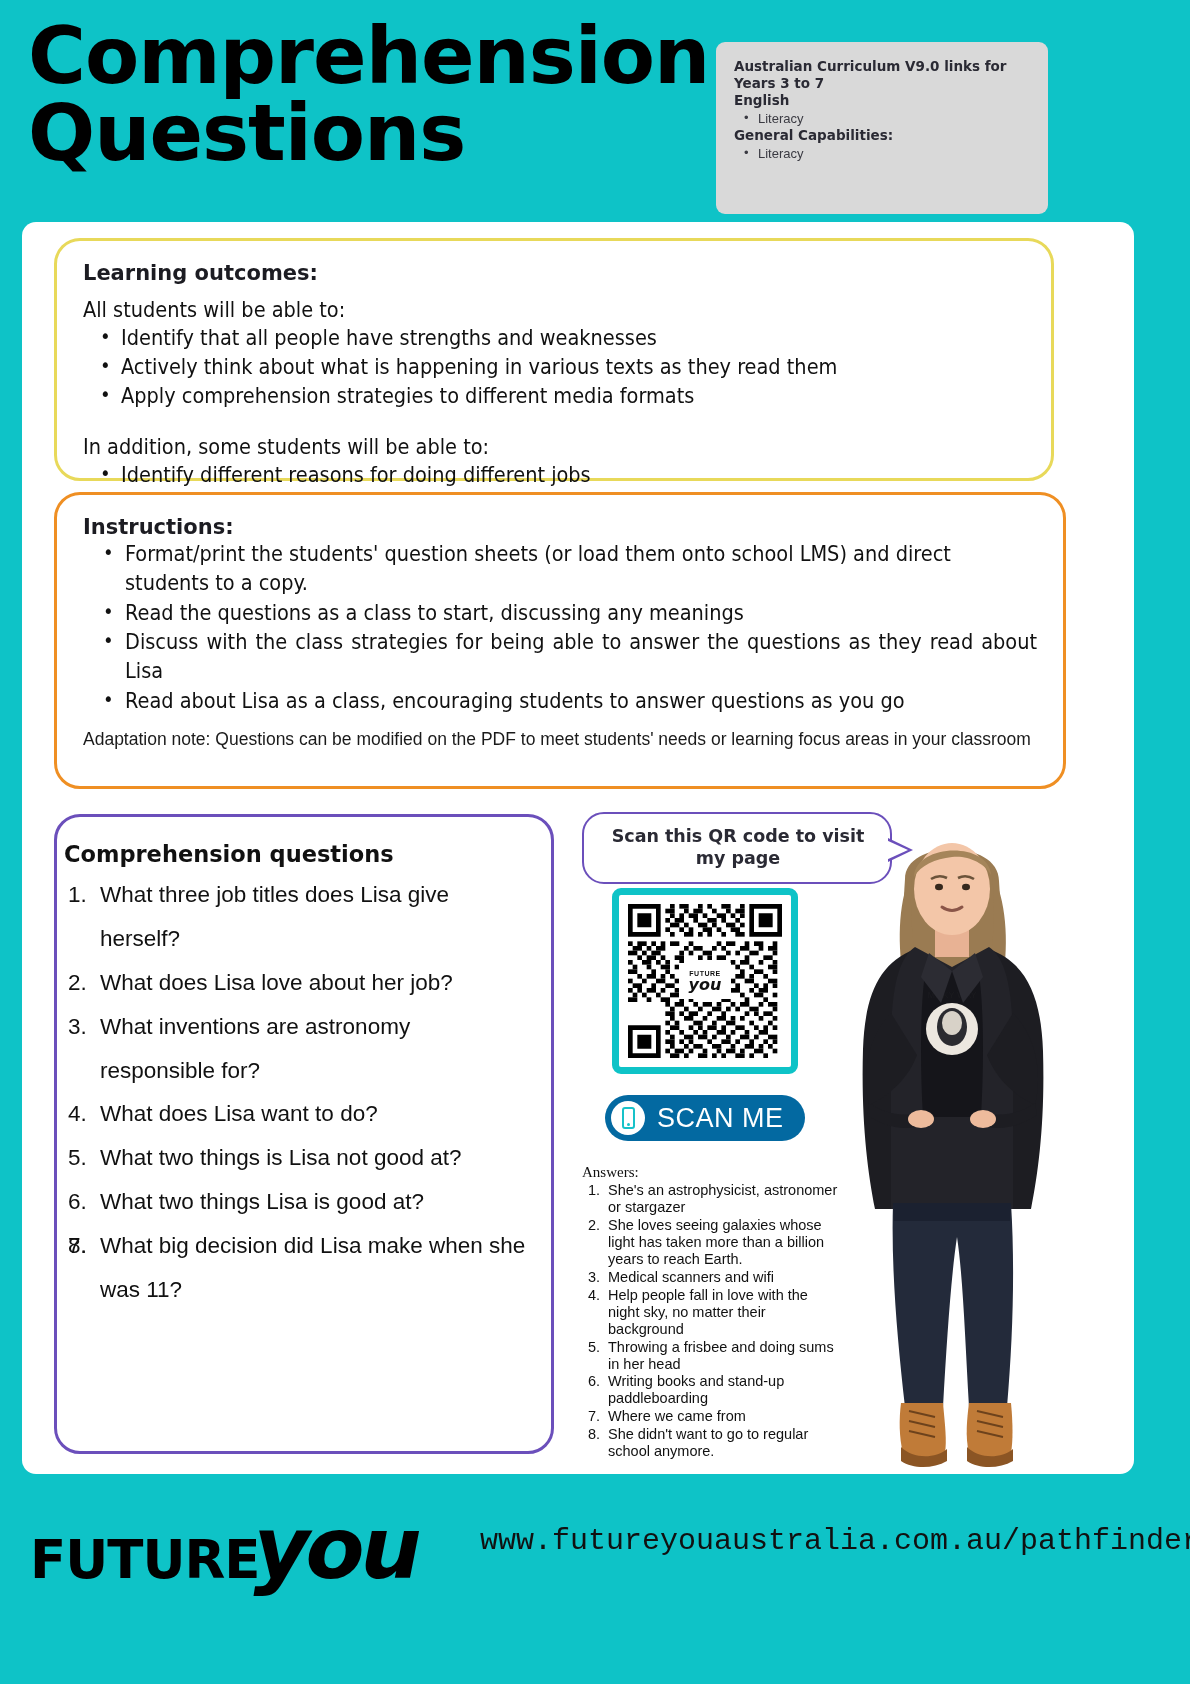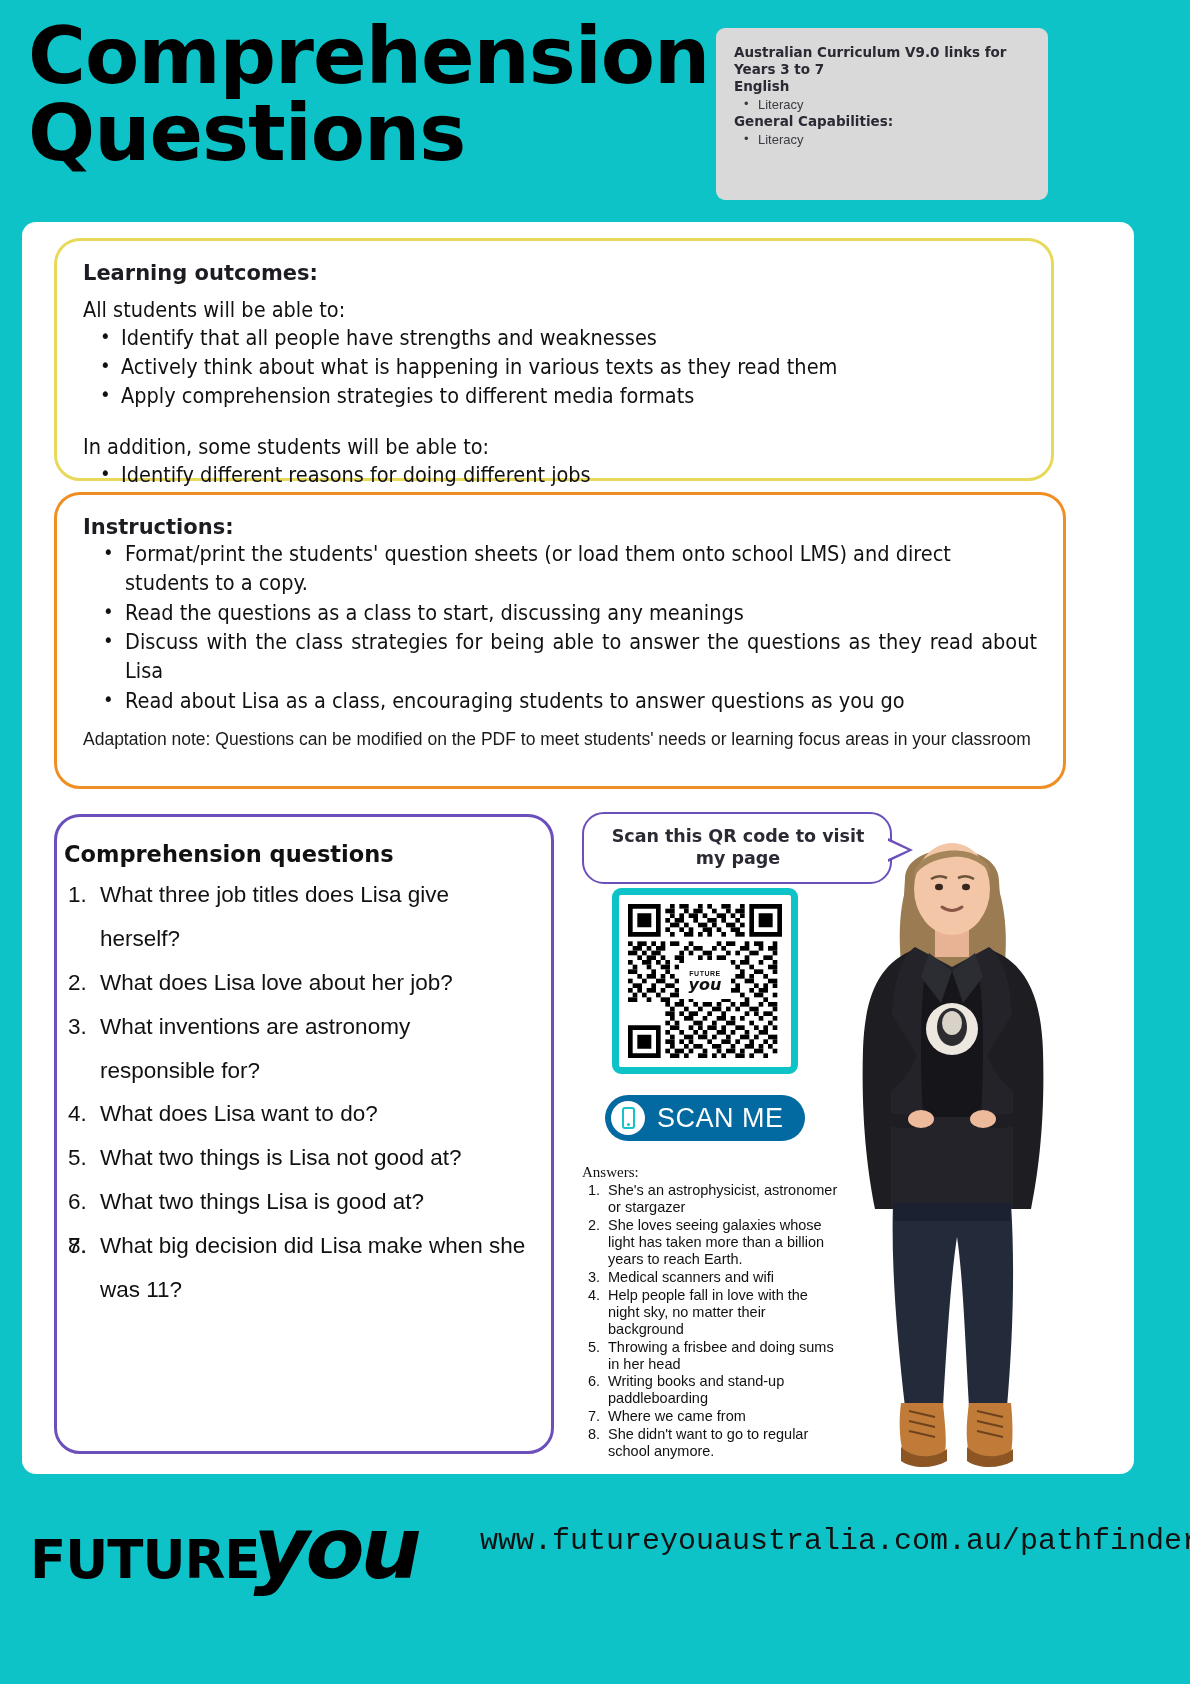--- a/index.html
+++ b/index.html
@@ -13,21 +13,21 @@
 
   
   .header { position: absolute; top: 0; left: 0; width: 1190px; height: 222px; }
   .title {
     position: absolute; left: 28px; top: 18px;
     font-family: "DejaVu Sans", sans-serif;
     font-weight: 700; font-size: 79px; line-height: 0.97;
     letter-spacing: -1px; color: #000;
   }
   .curriculum-box {
-    position: absolute; left: 716px; top: 28px; width: 332px; height: 172px;
+    position: absolute; left: 716px; top: 42px; width: 332px; height: 172px;
     background: #d9d9d9; border-radius: 9px; padding: 16px 18px;
   }
   .curriculum-box .cb-title {
     font-family: "DejaVu Sans", sans-serif;
     font-weight: 700; font-size: 13.5px; line-height: 1.25; color: #2a2a34;
   }
   .curriculum-box .cb-head {
     font-family: "DejaVu Sans", sans-serif;
     font-weight: 700; font-size: 13.5px; color: #2a2a34; 
   }

